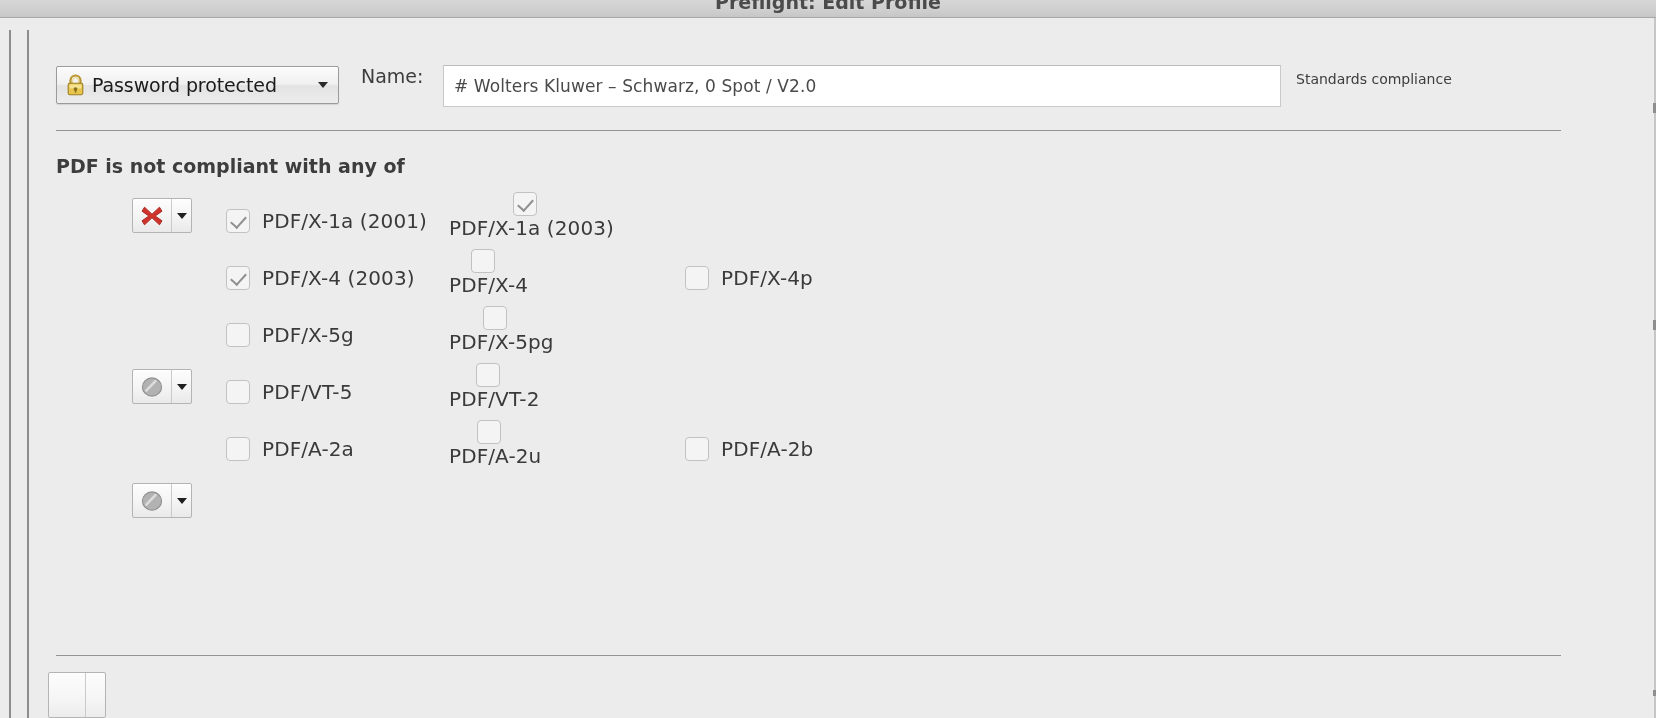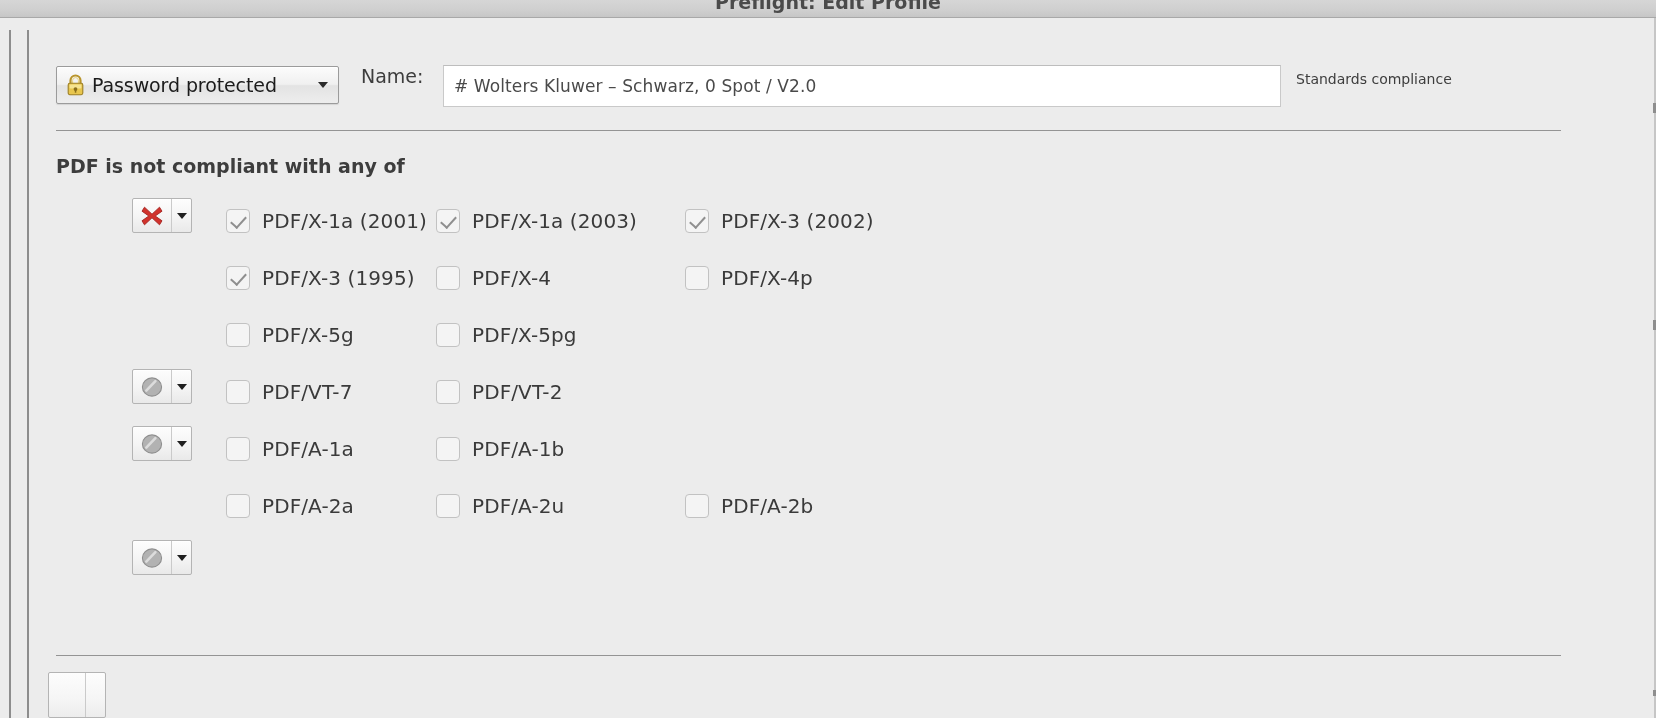--- a/index.html
+++ b/index.html
@@ -241,21 +241,21 @@
   
   .cell {
     position: absolute;
     top: 0;
     height: 57px;
     display: flex;
     align-items: center;
     text-align: right;
   }
   .cell.c1 { left: 186px; }
-  .cell.c2 { left: 396px; }
+  .cell.c2 { left: 409px; flex-direction: column; }
   .cell.c3 { left: 645px; }
 
   .cbox {
     width: 24px;
     height: 24px;
     border: 1px solid #c2c2c2;
     border-radius: 4px;
     background: #f4f4f4;
     box-sizing: border-box;
     position: relative;
@@ -359,29 +359,25 @@
             </div>
           </div>
           <div class="cell c1">
             <span class="cbox checked"></span>
             <span class="cb-label">PDF/X-1a (2001)</span>
           </div>
           <div class="cell c2">
             <span class="cbox checked"></span>
             <span class="cb-label">PDF/X-1a (2003)</span>
           </div>
-          <div class="cell c3">
-            <span class="cbox checked"></span>
-            <span class="cb-label">PDF/X-3 (2002)</span>
-          </div>
         </div>
         <div class="row">
           <div class="cell c1">
             <span class="cbox checked"></span>
-            <span class="cb-label">PDF/X-3 (1995)</span>
+            <span class="cb-label">PDF/X-4 (2003)</span>
           </div>
           <div class="cell c2">
             <span class="cbox"></span>
             <span class="cb-label">PDF/X-4</span>
           </div>
           <div class="cell c3">
             <span class="cbox"></span>
             <span class="cb-label">PDF/X-4p</span>
           </div>
         </div>
@@ -402,74 +398,53 @@
                 <ellipse cx="13" cy="13" rx="9.6" ry="9.1" fill="#b2b2b2" stroke="#8f8f8f" stroke-width="1.1"></ellipse>
                 <path d="M7.3 16.6 L16.4 7.2" stroke="#dcdcdc" stroke-width="2.6" stroke-linecap="round"></path>
               </svg>
             </div>
             <div class="status-btn-arrow">
               <i></i>
             </div>
           </div>
           <div class="cell c1">
             <span class="cbox"></span>
-            <span class="cb-label">PDF/VT-7</span>
+            <span class="cb-label">PDF/VT-5</span>
           </div>
           <div class="cell c2">
             <span class="cbox"></span>
             <span class="cb-label">PDF/VT-2</span>
+          </div>
+        </div>
+        <div class="row">
+          <div class="cell c1">
+            <span class="cbox"></span>
+            <span class="cb-label">PDF/A-2a</span>
+          </div>
+          <div class="cell c2">
+            <span class="cbox"></span>
+            <span class="cb-label">PDF/A-2u</span>
+          </div>
+          <div class="cell c3">
+            <span class="cbox"></span>
+            <span class="cb-label">PDF/A-2b</span>
           </div>
         </div>
         <div class="row">
           <div class="status-btn">
             <div class="status-btn-icon">
               <svg width="26" height="26" viewBox="0 0 26 26" xmlns="http://www.w3.org/2000/svg">
                 <ellipse cx="13" cy="13" rx="9.6" ry="9.1" fill="#b2b2b2" stroke="#8f8f8f" stroke-width="1.1"></ellipse>
                 <path d="M7.3 16.6 L16.4 7.2" stroke="#dcdcdc" stroke-width="2.6" stroke-linecap="round"></path>
               </svg>
             </div>
             <div class="status-btn-arrow">
               <i></i>
             </div>
           </div>
-          <div class="cell c1">
-            <span class="cbox"></span>
-            <span class="cb-label">PDF/A-1a</span>
-          </div>
-          <div class="cell c2">
-            <span class="cbox"></span>
-            <span class="cb-label">PDF/A-1b</span>
-          </div>
-        </div>
-        <div class="row">
-          <div class="cell c1">
-            <span class="cbox"></span>
-            <span class="cb-label">PDF/A-2a</span>
-          </div>
-          <div class="cell c2">
-            <span class="cbox"></span>
-            <span class="cb-label">PDF/A-2u</span>
-          </div>
-          <div class="cell c3">
-            <span class="cbox"></span>
-            <span class="cb-label">PDF/A-2b</span>
-          </div>
-        </div>
-        <div class="row">
-          <div class="status-btn">
-            <div class="status-btn-icon">
-              <svg width="26" height="26" viewBox="0 0 26 26" xmlns="http://www.w3.org/2000/svg">
-                <ellipse cx="13" cy="13" rx="9.6" ry="9.1" fill="#b2b2b2" stroke="#8f8f8f" stroke-width="1.1"></ellipse>
-                <path d="M7.3 16.6 L16.4 7.2" stroke="#dcdcdc" stroke-width="2.6" stroke-linecap="round"></path>
-              </svg>
-            </div>
-            <div class="status-btn-arrow">
-              <i></i>
-            </div>
-          </div>
         </div>
       </div>
 
     <div class="divider bottom"></div>
   </div>
 
   <div class="bottom-btn">
     <div class="bottom-btn-left"></div>
     <div class="bottom-btn-right"></div>
   </div>

